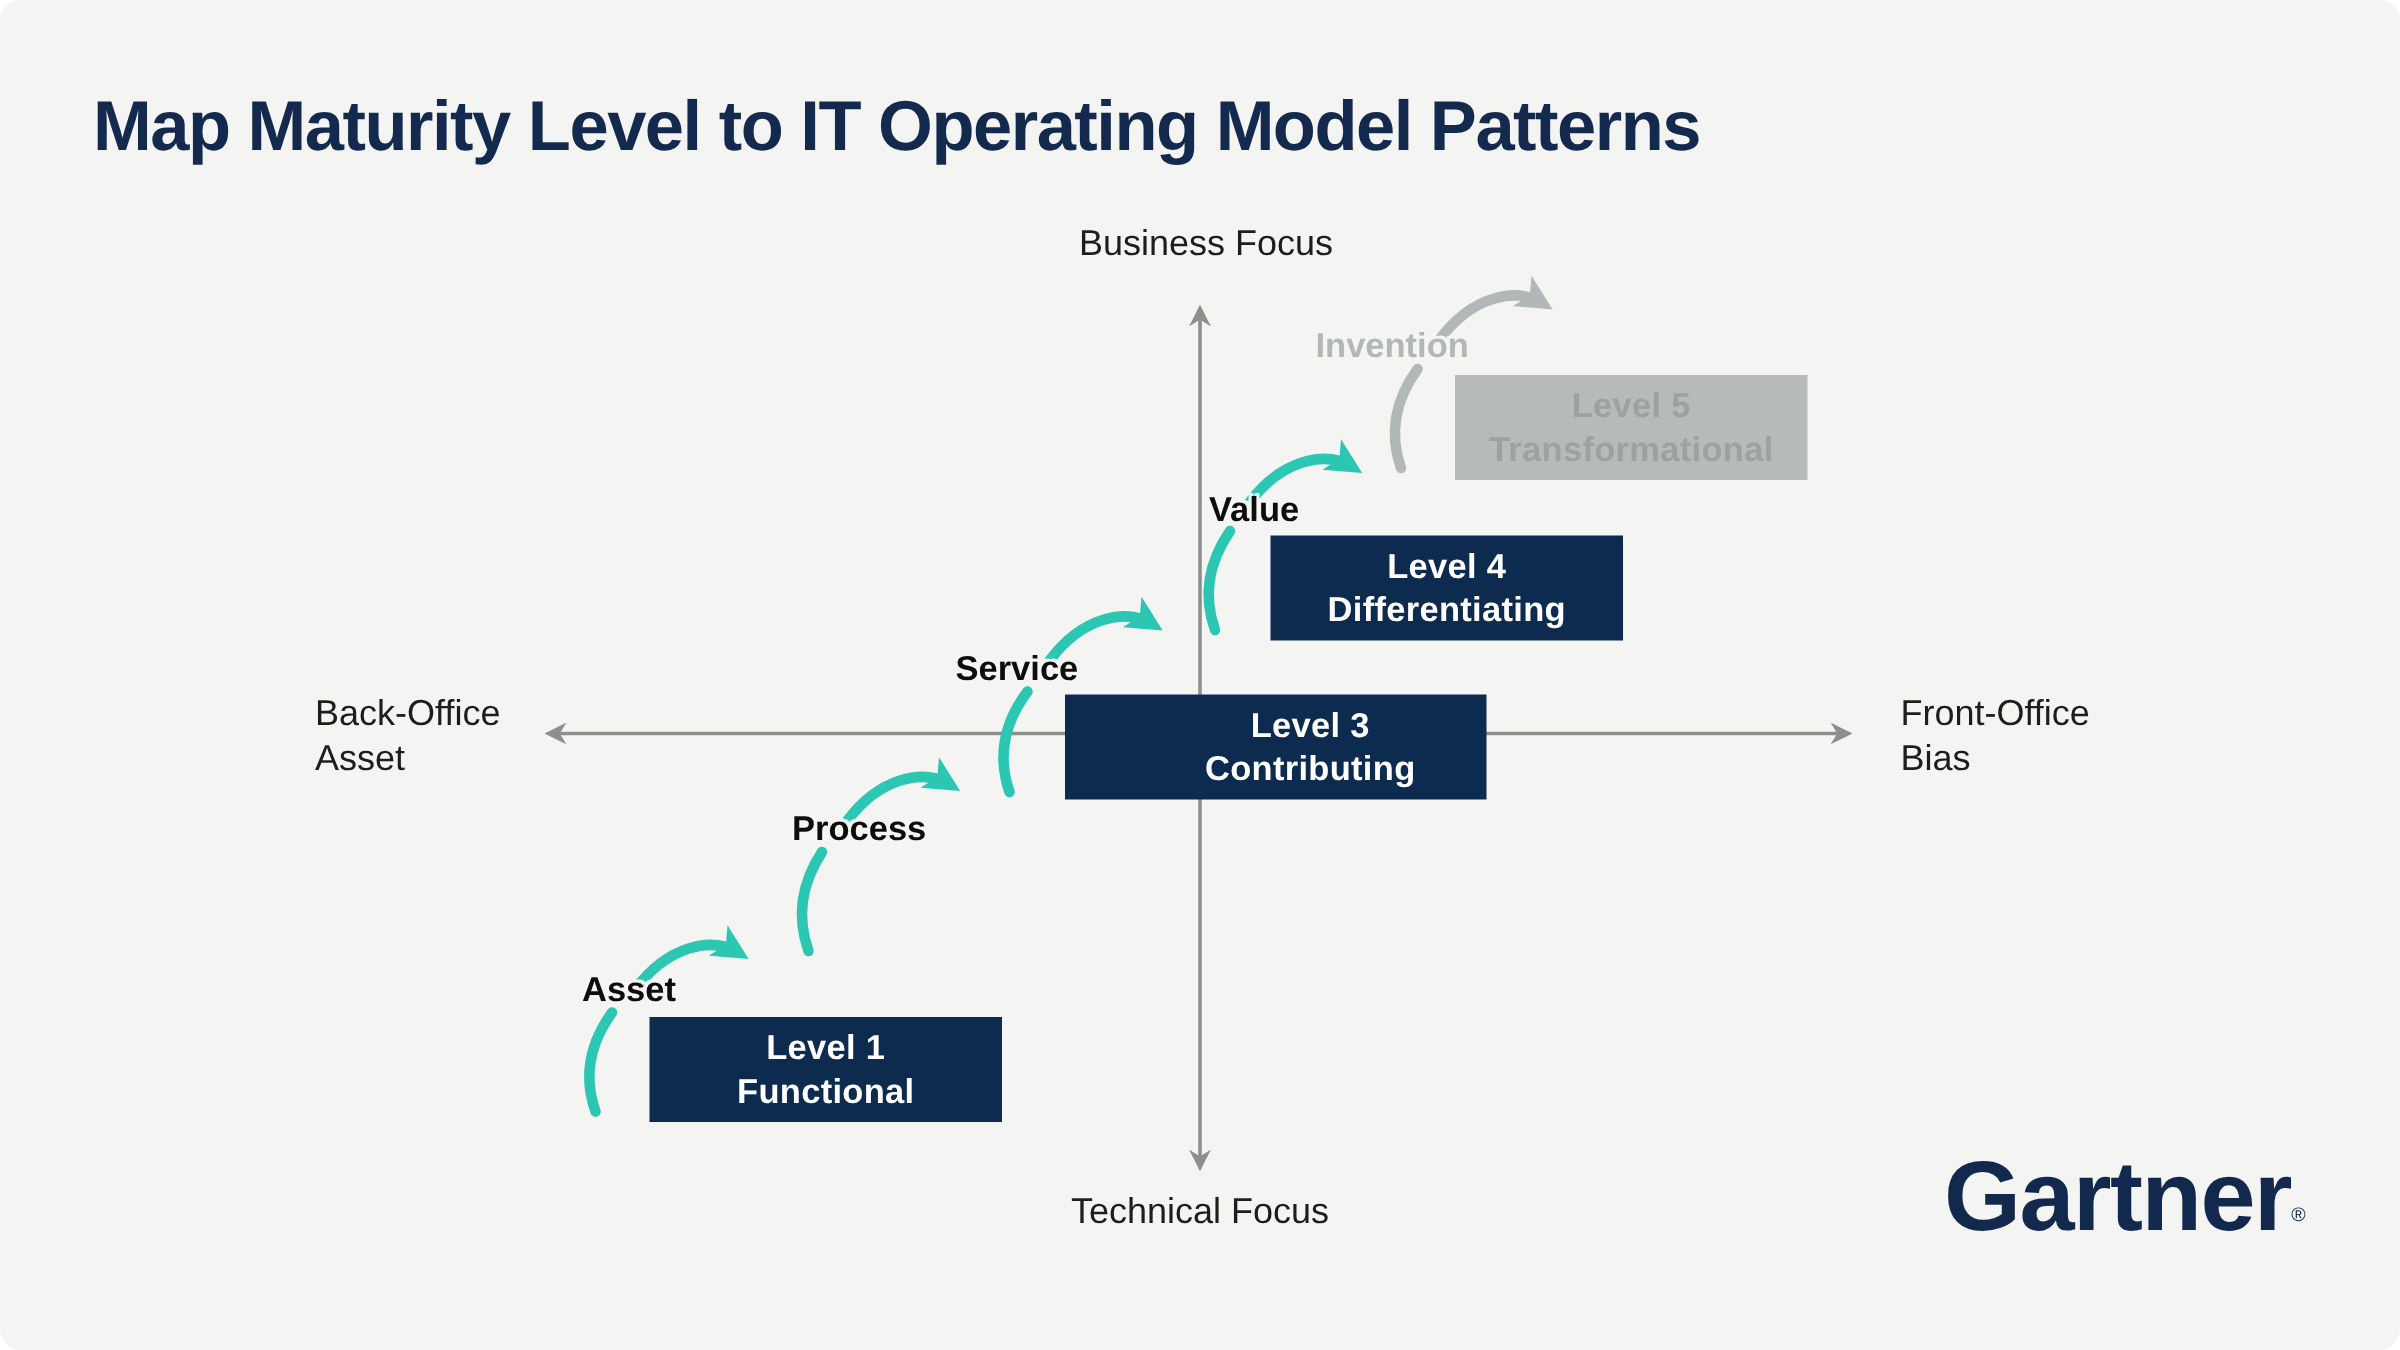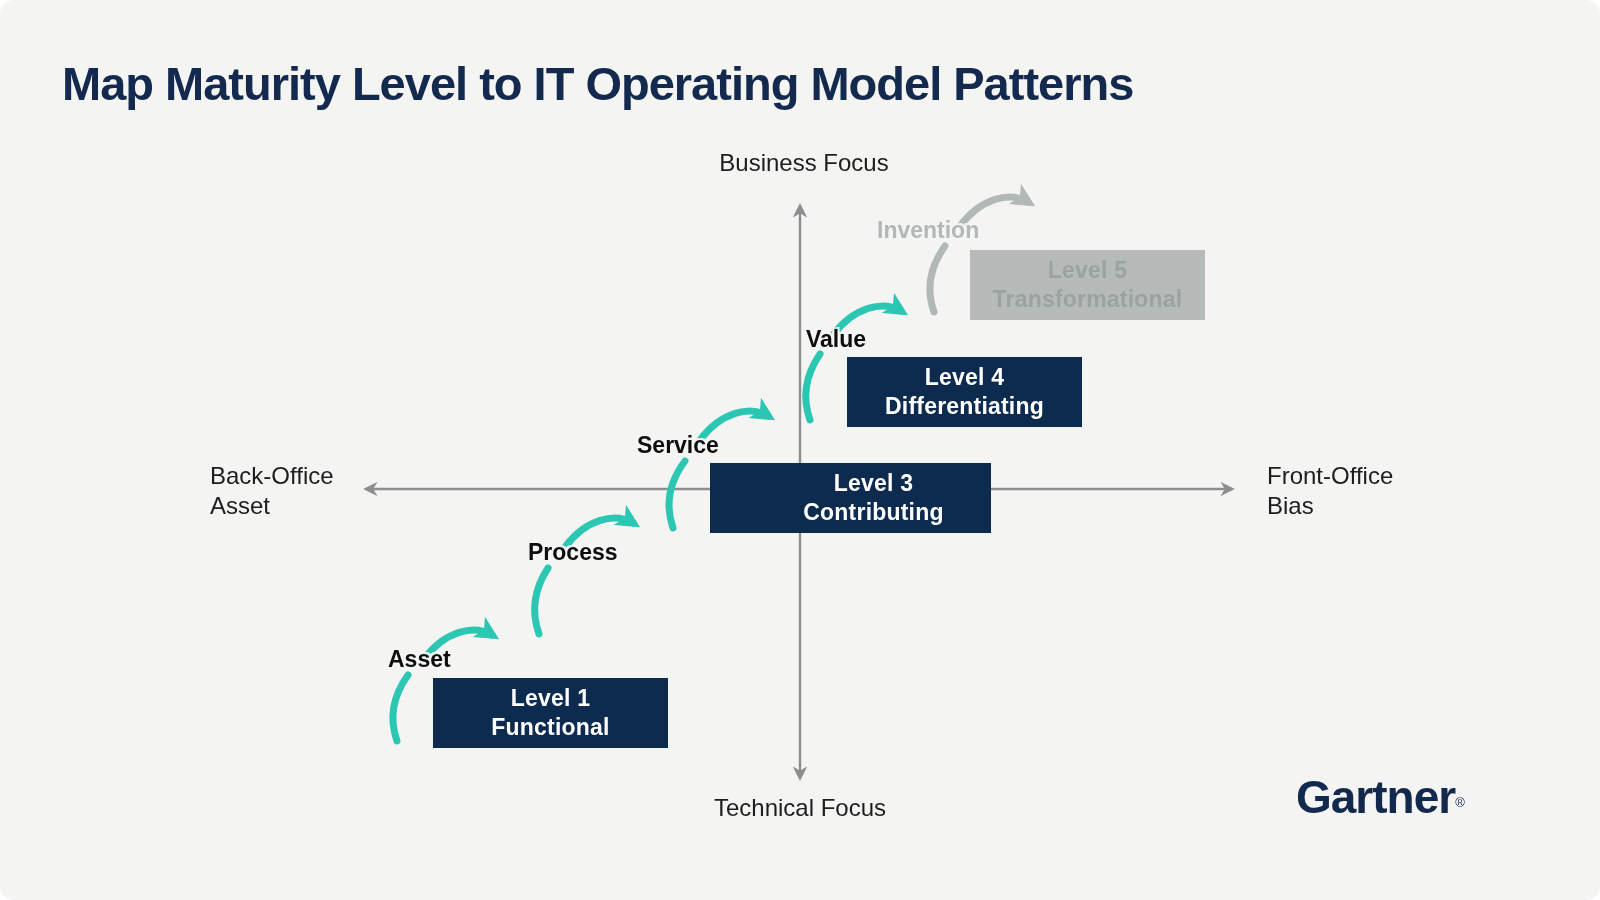--- a/index.html
+++ b/index.html
@@ -96,21 +96,21 @@
   }
   .logo {
     position: absolute;
     left: 1296px;
     top: 764px;
     color: #12294d;
     z-index: 4;
     white-space: nowrap;
   }
   .logo .logo-text {
-    font-size: 46px;
+    font-size: 66px;
     font-weight: 700;
     letter-spacing: -1px;
     line-height: 66px;
   }
   .logo .logo-reg {
     font-size: 13px;
     font-weight: 400;
     vertical-align: 6px;
   }
 </style>

